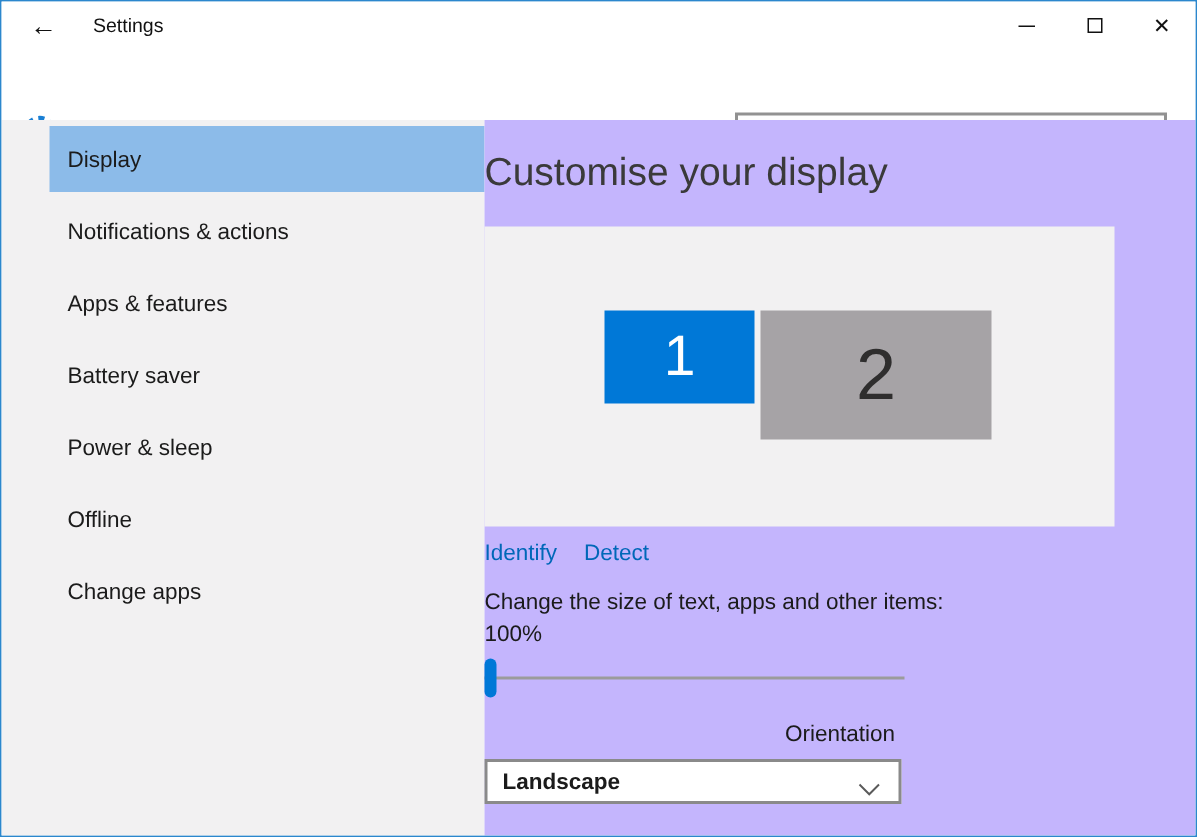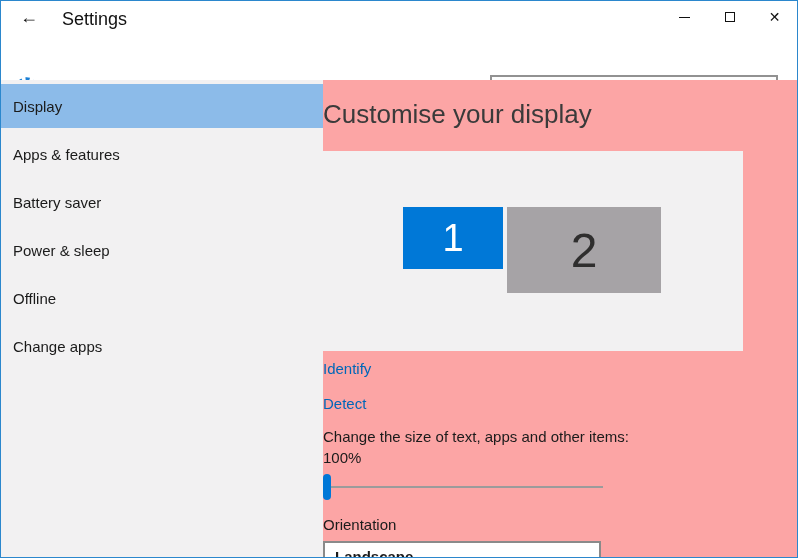--- a/index.html
+++ b/index.html
@@ -3,60 +3,60 @@
 <meta charset="utf-8">
 <style>
   html,body{margin:0;padding:0;background:#fff;}
   *{box-sizing:border-box;}
   body{font-family:"Liberation Sans","DejaVu Sans",sans-serif;color:#2b2b2b;}
   .window{position:relative;width:798px;height:558px;background:#fff;border:1px solid #2b87cd;overflow:hidden;}
 
   
   .titlebar{position:absolute;top:0;left:0;right:0;height:32px;background:#fff;}
   .back-button{position:absolute;left:14px;top:2px;width:28px;height:28px;border:none;background:transparent;font-size:18px;color:#111;cursor:pointer;line-height:28px;padding:0;}
-  .window-title{position:absolute;left:61px;top:8px;font-size:18px;color:#111;}
+  .window-title{position:absolute;left:61px;top:8px;font-size:13px;color:#111;}
   .win-controls{position:absolute;right:0;top:0;height:32px;display:flex;}
   .win-btn{width:45px;height:32px;border:none;background:transparent;display:flex;align-items:center;justify-content:center;cursor:pointer;padding:0;}
   .min-glyph{width:11px;height:1px;background:#111;}
   .max-glyph{width:10px;height:10px;border:1px solid #111;}
   .close-glyph{font-size:14px;color:#111;line-height:1;}
 
   
   .header{position:absolute;top:32px;left:0;right:0;height:47px;background:#fff;}
   .gear-icon{position:absolute;left:12px;top:42px;width:27px;height:27px;}
   .section-title{position:absolute;left:60px;top:47px;font-size:15px;font-weight:bold;color:#111;}
   .search-box{position:absolute;left:489px;top:42px;width:288px;height:29px;border:2px solid #919191;background:#fdfdfd;}
   .search-box input{position:absolute;left:0;top:0;width:100%;height:100%;border:none;outline:none;background:transparent;padding:0 30px 0 10px;font-size:15px;font-family:inherit;color:#333;}
   .search-box input::placeholder{color:#666;opacity:1;}
   .search-icon{position:absolute;right:5px;top:4px;width:18px;height:18px;cursor:pointer;}
 
   
-  .sidebar{position:absolute;top:79px;left:0;width:322px;bottom:0;background:#f2f1f2;padding-top:4px;}
+  .sidebar{position:absolute;top:79px;left:0;width:322px;bottom:0;background:#f2f1f2;padding-top:4px;padding-left:32px;}
   .nav-item{height:44px;margin-bottom:4px;display:flex;align-items:center;padding-left:12px;font-size:15px;color:#1b1b1b;cursor:pointer;}
   .nav-item.selected{background:#8cbbe9;}
 
   
-  .main{position:absolute;top:79px;left:322px;right:0;bottom:0;background:#fca5a5;}
+  .main{position:absolute;top:79px;left:322px;right:0;bottom:0;background:#c4b5fd;}
   .page-title{margin:17px 0 0 0;font-size:26px;font-weight:300;color:#3a3a3a;line-height:34px;}
 
   .monitor-preview{position:relative;margin-top:20px;width:420px;height:200px;background:#f2f1f2;}
   .monitor{position:absolute;display:flex;align-items:center;justify-content:center;font-weight:300;}
   .monitor-1{left:80px;top:56px;width:100px;height:62px;background:#0078d7;color:#fff;font-size:38px;}
   .monitor-2{left:184px;top:56px;width:154px;height:86px;background:#a6a3a6;color:#2f2e2e;font-size:48px;}
 
-  .link-row{margin-top:9px;display:flex;gap:18px;flex-direction:column;}
+  .link-row{margin-top:9px;display:flex;gap:18px;}
   .text-link{font-size:15px;color:#0067b8;text-decoration:none;cursor:pointer;}
 
   .scaling-text{margin-top:14px;font-size:15px;line-height:21px;color:#1b1b1b;max-width:340px;}
 
   .slider{position:relative;margin-top:6px;width:280px;height:26px;cursor:pointer;}
   .slider-track{position:absolute;left:0;right:0;top:12px;height:2px;background:#9b9b9b;}
   .slider-thumb{position:absolute;left:0;top:0;width:8px;height:26px;border-radius:4px;background:#0078d7;cursor:pointer;}
 
-  .orientation-label{margin-top:16px;font-size:15px;color:#1b1b1b;}
+  .orientation-label{margin-top:16px;font-size:15px;color:#1b1b1b;text-align:center;}
   .dropdown{position:relative;margin-top:8px;width:278px;height:30px;border:2px solid #8a8a8a;background:#fff;display:flex;align-items:center;cursor:pointer;}
   .dropdown-value{padding-left:10px;font-size:15px;color:#1b1b1b;font-weight:bold;}
   .dropdown-chevron{position:absolute;right:12px;top:10px;}
 </style>
 </head>
 <body>
 
 <div class="window">
 
   <div class="titlebar">
@@ -92,20 +92,23 @@
           <circle cx="8" cy="7.5" r="4.6" fill="none" stroke="#777" stroke-width="1.4"></circle>
           <line x1="11.4" y1="11" x2="15" y2="14.6" stroke="#777" stroke-width="1.4"></line>
         </svg>
       </span>
     </div>
   </div>
 
   <nav class="sidebar">
     <div class="nav-item selected">
         <span>Display</span>
+      </div>
+    <div class="nav-item">
+        <span>Notifications &amp; actions</span>
       </div>
     <div class="nav-item">
         <span>Apps &amp; features</span>
       </div>
     <div class="nav-item">
         <span>Battery saver</span>
       </div>
     <div class="nav-item">
         <span>Power &amp; sleep</span>
       </div>

